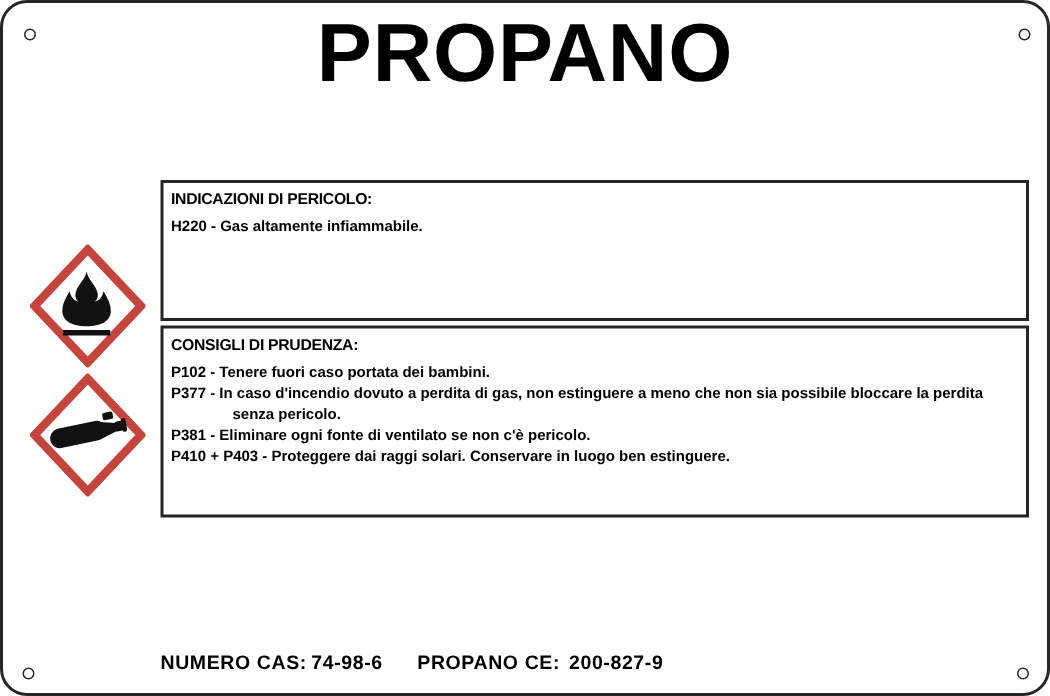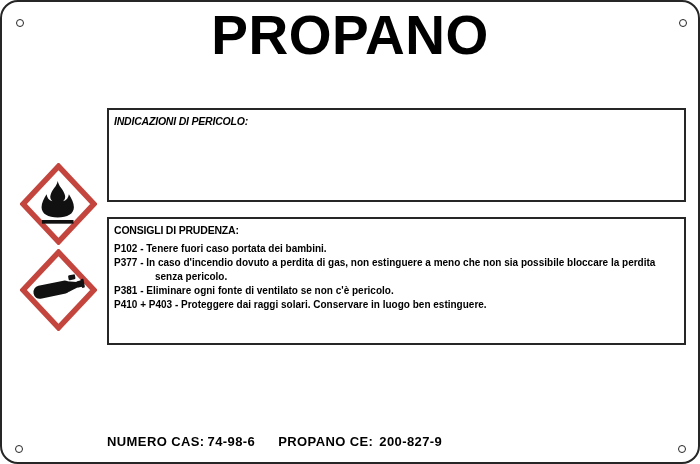--- a/index.html
+++ b/index.html
@@ -59,21 +59,21 @@
 
   .box {
     position: absolute;
     left: 105px;
     width: 579px;
     box-sizing: border-box;
     border: 2px solid #262626;
     background: #ffffff;
     padding: 5px 6px 5px 5px;
   }
-  .box.hazard { top: 106px; height: 94px; font-style: italic; }
+  .box.hazard { top: 118px; height: 94px; }
   .box.precaution { top: 215px; height: 128px; }
 
   .box-header {
     font-size: 10.5px;
     line-height: 12px;
     letter-spacing: -0.2px;
     margin-bottom: 6px;
   }
   .stmt {
     font-size: 10px;
@@ -135,20 +135,21 @@
         <polygon points="62,41.5 75,45 75,51.5 62,55"></polygon>
         <rect x="74" y="44" width="8" height="8" rx="1.5"></rect>
         <rect x="80" y="42.5" width="4" height="11" rx="1.5"></rect>
         <rect x="65" y="35" width="9" height="6" rx="1.5"></rect>
       </g>
     </svg>
   </div>
 
   <section class="box hazard">
     <div class="box-header">INDICAZIONI DI PERICOLO:</div>
+    <div class="stmt">H220 - Gas altamente infiammabile.</div>
   </section>
 
   <section class="box precaution">
     <div class="box-header">CONSIGLI DI PRUDENZA:</div>
     <div class="stmt">P102 - Tenere fuori caso portata dei bambini.</div>
     <div class="stmt">P377 - In caso d'incendio dovuto a perdita di gas, non estinguere a meno che non sia possibile bloccare la perdita senza pericolo.</div>
     <div class="stmt">P381 - Eliminare ogni fonte di ventilato se non c'è pericolo.</div>
     <div class="stmt">P410 + P403 - Proteggere dai raggi solari. Conservare in luogo ben estinguere.</div>
   </section>
 

